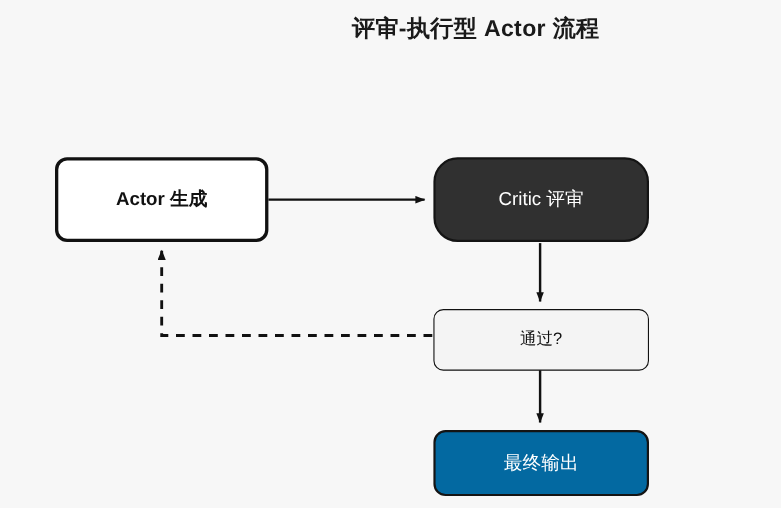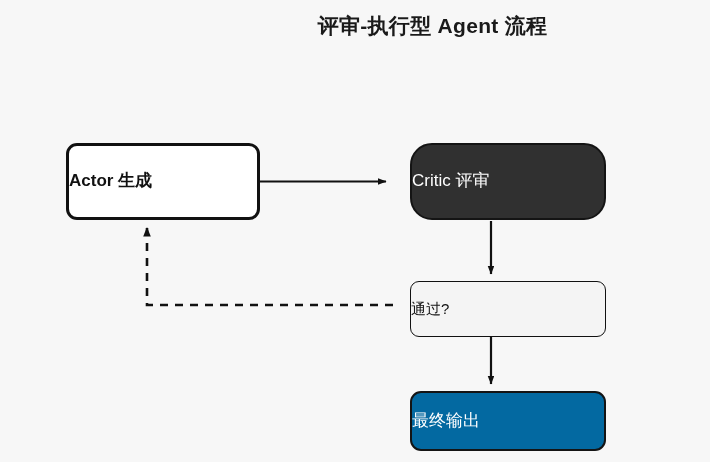--- a/index.html
+++ b/index.html
@@ -29,24 +29,24 @@
     font-weight: bold;
     color: #1a1a1a;
     letter-spacing: 0.3px;
     padding-left: 155px;
     box-sizing: border-box;
   }
   .node {
     position: absolute;
     display: flex;
     align-items: center;
+    justify-content: center;
     box-sizing: border-box;
     text-align: center;
     line-height: 1.2;
-    margin-left: 16px;
   }
   .node-actor {
     left: 50px;
     top: 143px;
     width: 194px;
     height: 77px;
     background: #ffffff;
     border: 3.2px solid #111111;
     border-radius: 11px;
     color: #111111;
@@ -106,21 +106,21 @@
     font-size: 14px;
     color: #555555;
     white-space: nowrap;
   }
 </style>
 </head>
 <body>
 
 <div id="canvas">
 
-  <div class="title">评审-执行型 Agent 流程</div>
+  <div class="title">评审-执行型 Actor 流程</div>
 
   <svg class="edges" viewBox="0 0 710 462">
     <defs>
       <marker id="arrow" markerWidth="10" markerHeight="10" refX="8.4" refY="3.4" orient="auto" markerUnits="userSpaceOnUse">
         <path d="M0,0 L9,3.4 L0,6.8 z" fill="#111111"></path>
       </marker>
       <marker id="arrow-dash" markerWidth="11" markerHeight="11" refX="8.6" refY="3.8" orient="auto" markerUnits="userSpaceOnUse">
         <path d="M0,0 L9.6,3.8 L0,7.6 z" fill="#111111"></path>
       </marker>
     </defs>

